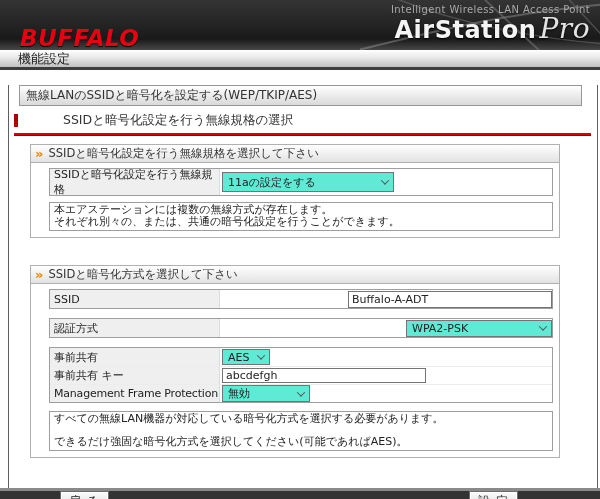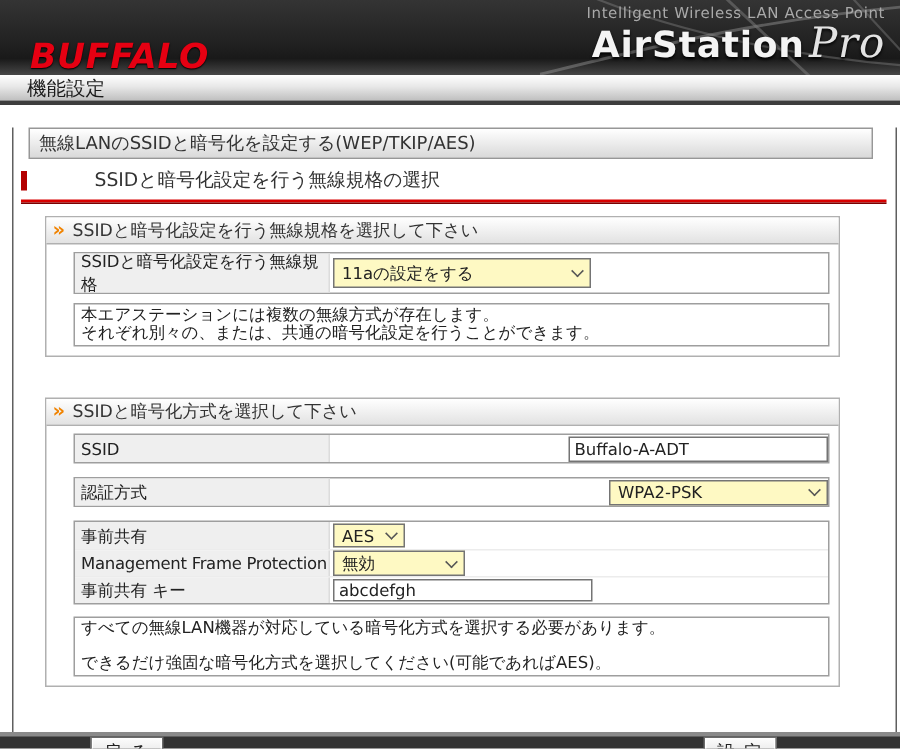--- a/index.html
+++ b/index.html
@@ -67,34 +67,34 @@
   .row.tall { height:28px; margin-bottom:6px; }
   .row.mid  { height:20px; margin-bottom:9px;justify-content:space-between; }
   .label-cell {
     width:170px; align-self:stretch; background:#efefef; flex:none;
     display:flex; align-items:center; padding-left:4px;
     font-size:11px; color:#222; border-right:1px solid #dcdcdc;
   }
   .label-sm { font-size:10px; letter-spacing:-.2px; }
   .ctrl { display:flex; align-items:center; padding-left:2px; }
   .selectbox {
-    border:1px solid #747474; background:#fef9c3; display:flex; align-items:center;
+    border:1px solid #747474; background:#5eead4; display:flex; align-items:center;
     justify-content:space-between; font-size:11px; color:#222; padding:0 5px;
     cursor:default;
   }
   .chev {
     width:6px; height:6px; border-right:1px solid #555; border-bottom:1px solid #555;
     transform:rotate(45deg) translate(-1px,-1px); flex:none; margin-left:6px;
   }
   .sel-band { width:172px; height:20px; }
   .sel-auth { width:146px; height:17px; }
   .sel-enc  { width:48px;  height:16px; }
   .sel-mfp  { width:88px;  height:17px; }
   .textinput {
-    border:1px solid #747474; height:17px; width:173px; font-size:11px;
+    border:1px solid #747474; height:17px; width:204px; font-size:11px;
     padding:0 3px; color:#222; font-family:inherit; background:#fff;
   }
   .row-group { border:1px solid #9e9e9e; margin-bottom:8px; }
   .grow { display:flex; align-items:center; height:18px; }
   .grow + .grow { border-top:1px solid #ececec; }
   .grow .label-cell { font-size:11px; }
   .note-box {
     border:1px solid #9e9e9e; padding:1px 4px 2px 4px; font-size:11px;
     color:#222; line-height:12px;
   }
@@ -206,34 +206,34 @@
         <div class="grow">
           <div class="label-cell">事前共有</div>
           <div class="ctrl">
             <div class="selectbox sel-enc">
               <span>AES</span>
               <span class="chev"></span>
             </div>
           </div>
         </div>
         <div class="grow">
+          <div class="label-cell">事前共有 キー</div>
+          <div class="ctrl">
+            <input class="textinput" style="height: 15px;" type="text" value="abcdefgh">
+          </div>
+        </div>
+        <div class="grow">
           <div class="label-cell label-sm">Management Frame Protection</div>
           <div class="ctrl">
             <div class="selectbox sel-mfp">
               <span>無効</span>
               <span class="chev"></span>
             </div>
           </div>
         </div>
-        <div class="grow">
-          <div class="label-cell">事前共有 キー</div>
-          <div class="ctrl">
-            <input class="textinput" style="height: 15px;" type="text" value="abcdefgh">
-          </div>
-        </div>
       </div>
 
       <div class="note-box">
         <div>すべての無線LAN機器が対応している暗号化方式を選択する必要があります。</div>
         <div class="note-gap">できるだけ強固な暗号化方式を選択してください(可能であればAES)。</div>
       </div>
 
     </div>
   </div>
 

